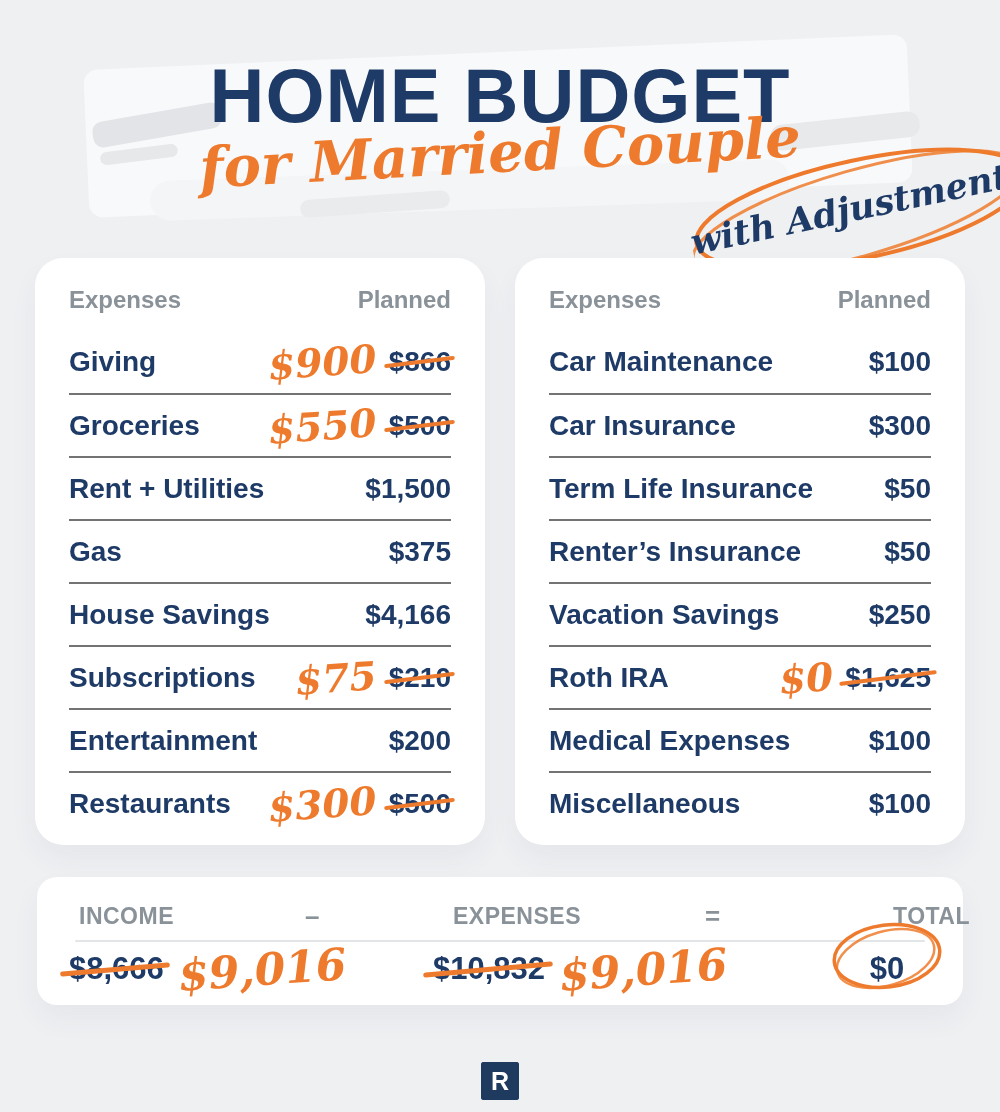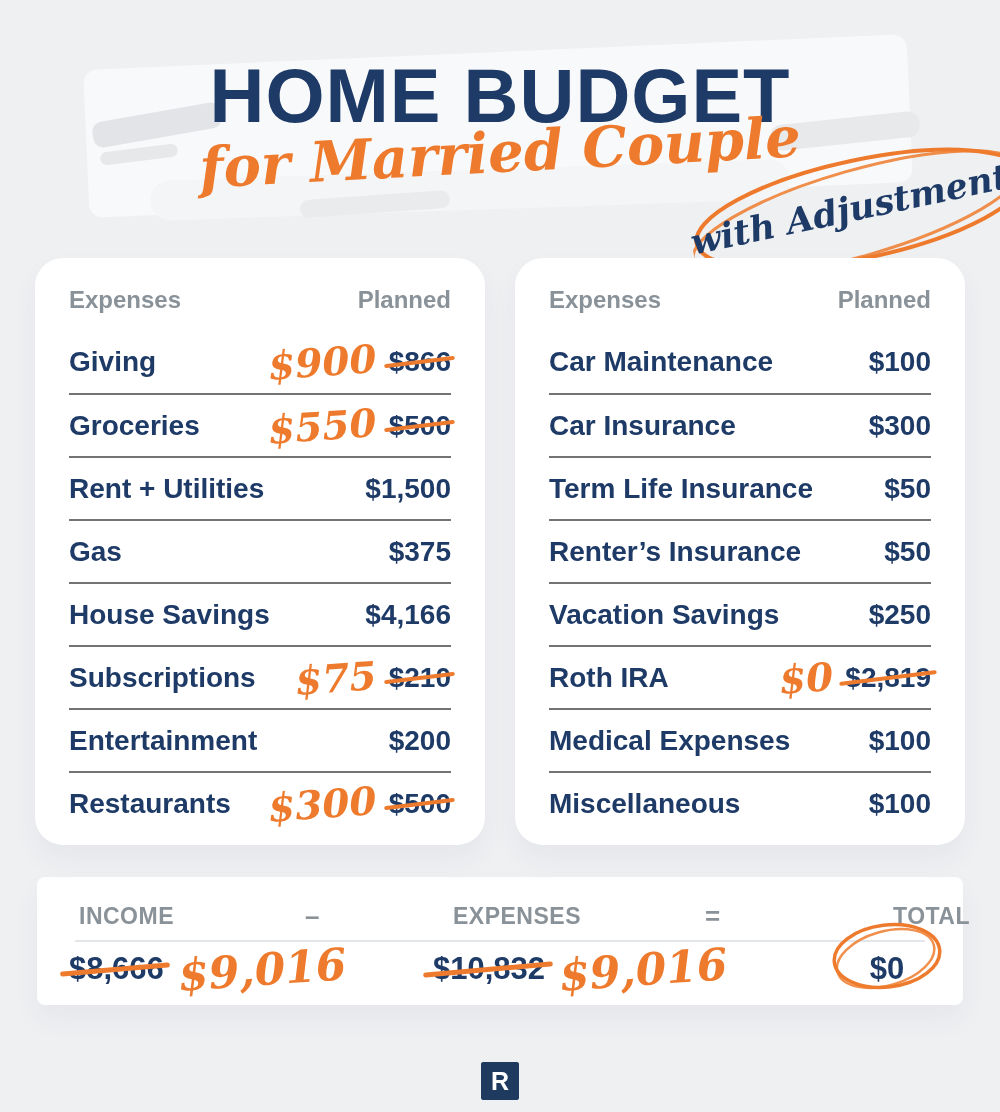--- a/index.html
+++ b/index.html
@@ -75,21 +75,21 @@
   }
   .struck{position:relative;}
   .struck::after{
     content:"";position:absolute;left:-7%;right:-7%;top:46%;height:4px;
     background:#ee7b2d;border-radius:3px;transform:rotate(-7deg);
   }
 
   
   .summary{
     position:absolute;left:37px;top:877px;width:926px;height:128px;
-    background:#ffffff;border-radius:8px;
+    background:#ffffff;border-radius:20px;
     box-shadow:0 14px 28px rgba(30,58,100,0.05);
   }
   .sum-head{
     position:absolute;top:26px;
     font-size:23px;font-weight:bold;color:#8a9299;letter-spacing:0.5px;white-space:nowrap;
   }
   .sum-op{position:absolute;top:24px;font-size:26px;font-weight:bold;color:#8a9299;}
   .sum-divider{
     position:absolute;left:38px;right:38px;top:63px;height:2px;
     background:#e3e6e9;border-radius:1px;
@@ -237,21 +237,21 @@
       <div class="row">
         <span class="row-label">Vacation Savings</span>
         <span class="row-vals">
           <span class="orig">$250</span>
         </span>
       </div>
       <div class="row">
         <span class="row-label">Roth IRA</span>
         <span class="row-vals">
           <span class="adj">$0</span>
-          <span class="orig struck">$2,819</span>
+          <span class="orig struck">$1,625</span>
         </span>
       </div>
       <div class="row">
         <span class="row-label">Medical Expenses</span>
         <span class="row-vals">
           <span class="orig">$100</span>
         </span>
       </div>
       <div class="row">
         <span class="row-label">Miscellaneous</span>

